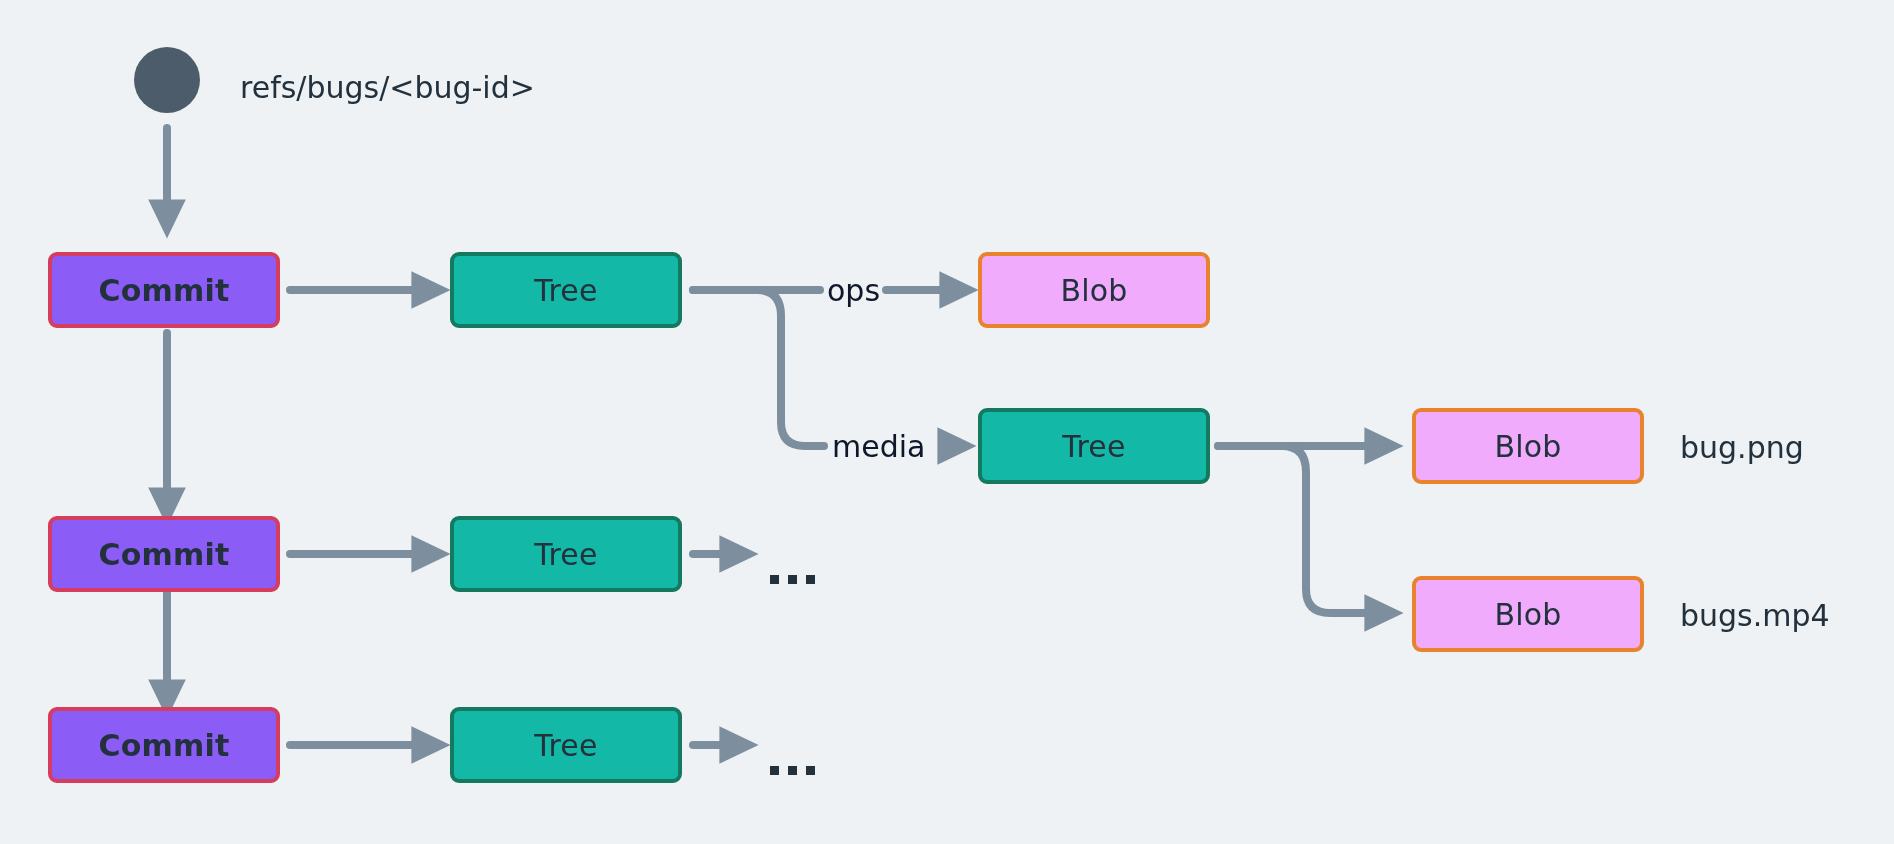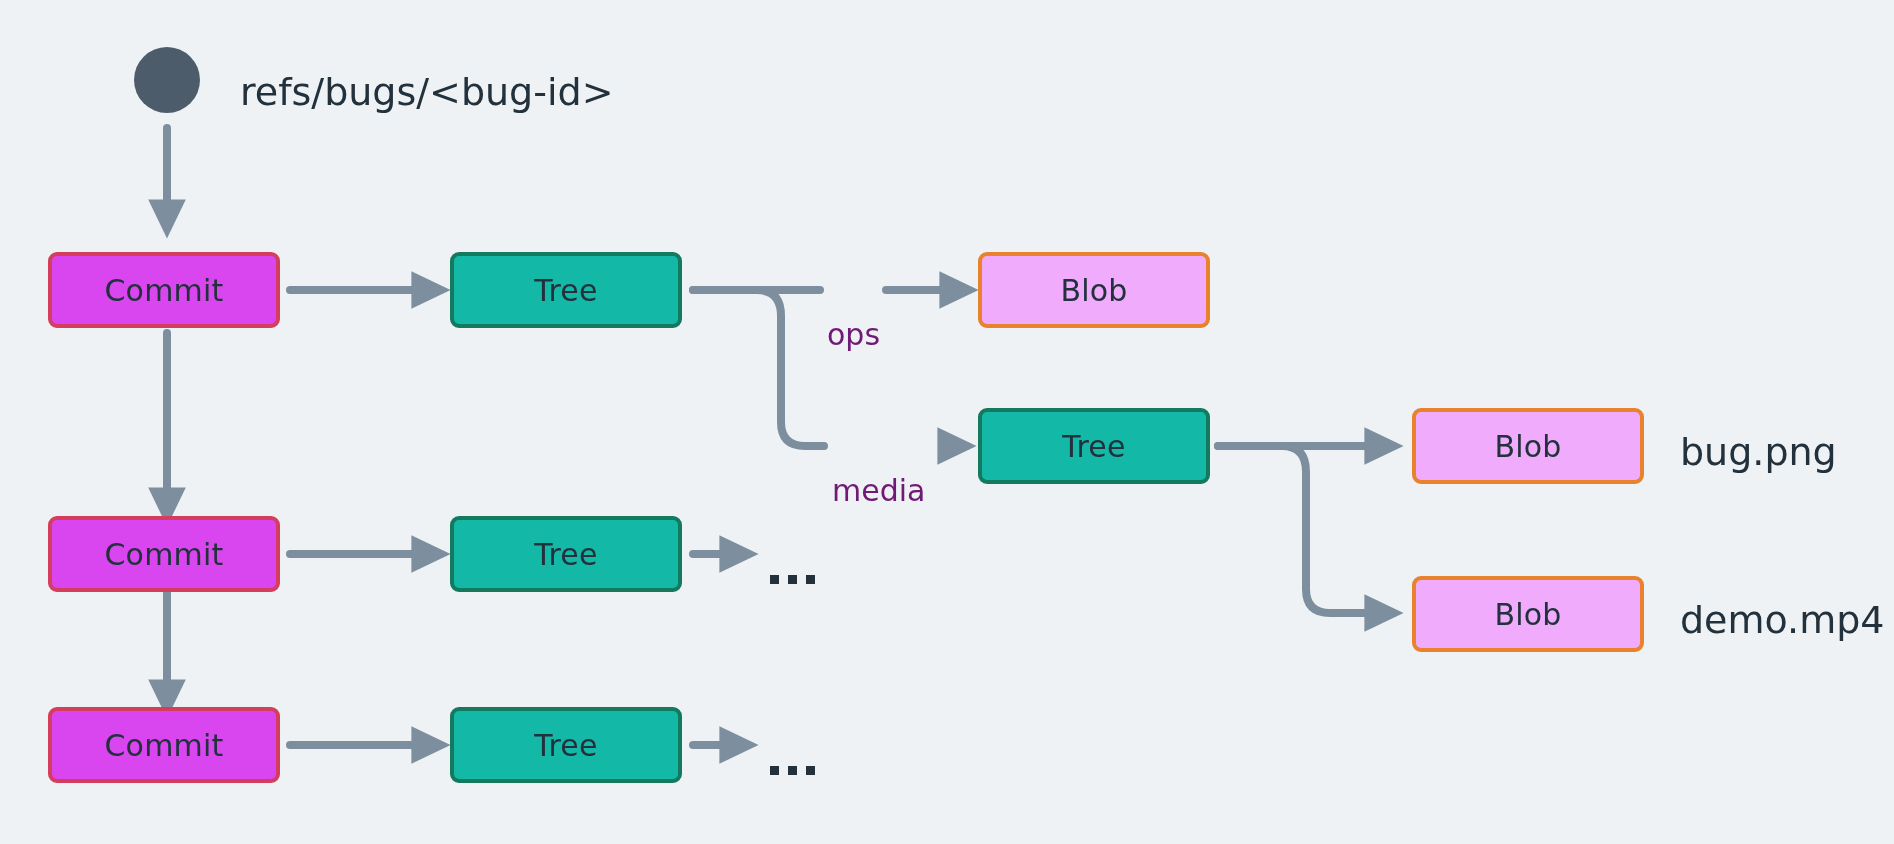--- a/index.html
+++ b/index.html
@@ -29,50 +29,50 @@
     align-items: center;
     justify-content: center;
     border-radius: 9px;
     border-width: 4px;
     border-style: solid;
     font-size: 30px;
     letter-spacing: 0.2px;
     color: #22313c;
   }
   .node-commit {
-    background: #d946ef;
+    background: #8b5cf6;
     border-color: #d43d5e;
+    font-weight: bold;
   }
   .node-tree {
     background: #14b8a6;
     border-color: #137a5f;
   }
   .node-blob {
     background: #f0abfc;
     border-color: #e8822d;
   }
   .ref-dot {
     position: absolute;
     border-radius: 50%;
     background: #4c5c6b;
   }
   .plain-label {
     position: absolute;
-    font-size: 38px;
+    font-size: 30px;
     color: #22313c;
     white-space: nowrap;
     line-height: 1;
   }
   .edge-label {
     position: absolute;
     font-size: 30px;
-    color: #701a75;
+    color: #0f172a;
     white-space: nowrap;
     line-height: 1;
-    margin-top: 44px;
   }
   .ellipsis {
     position: absolute;
     display: flex;
     gap: 9px;
     align-items: center;
   }
   .ellipsis i {
     display: block;
     width: 9px;
@@ -130,21 +130,21 @@
   <div class="edge-label" style="left:832px; top:432px;text-align:right;">media</div>
 
   <div class="node node-blob" style="left:978px; top:252px; width:232px; height:76px;">Blob</div>
 
   <div class="node node-tree" style="left:978px; top:408px; width:232px; height:76px;">Tree</div>
 
   <div class="node node-blob" style="left:1412px; top:408px; width:232px; height:76px;">Blob</div>
   <div class="node node-blob" style="left:1412px; top:576px; width:232px; height:76px;">Blob</div>
 
   <div class="plain-label" style="left:1680px; top:433px;">bug.png</div>
-  <div class="plain-label" style="left:1680px; top:601px;">demo.mp4</div>
+  <div class="plain-label" style="left:1680px; top:601px;">bugs.mp4</div>
 
   <div class="ellipsis" style="left:770px; top:575px;">
     <i></i>
     <i></i>
     <i></i>
   </div>
   <div class="ellipsis" style="left:770px; top:766px;">
     <i></i>
     <i></i>
     <i></i>

